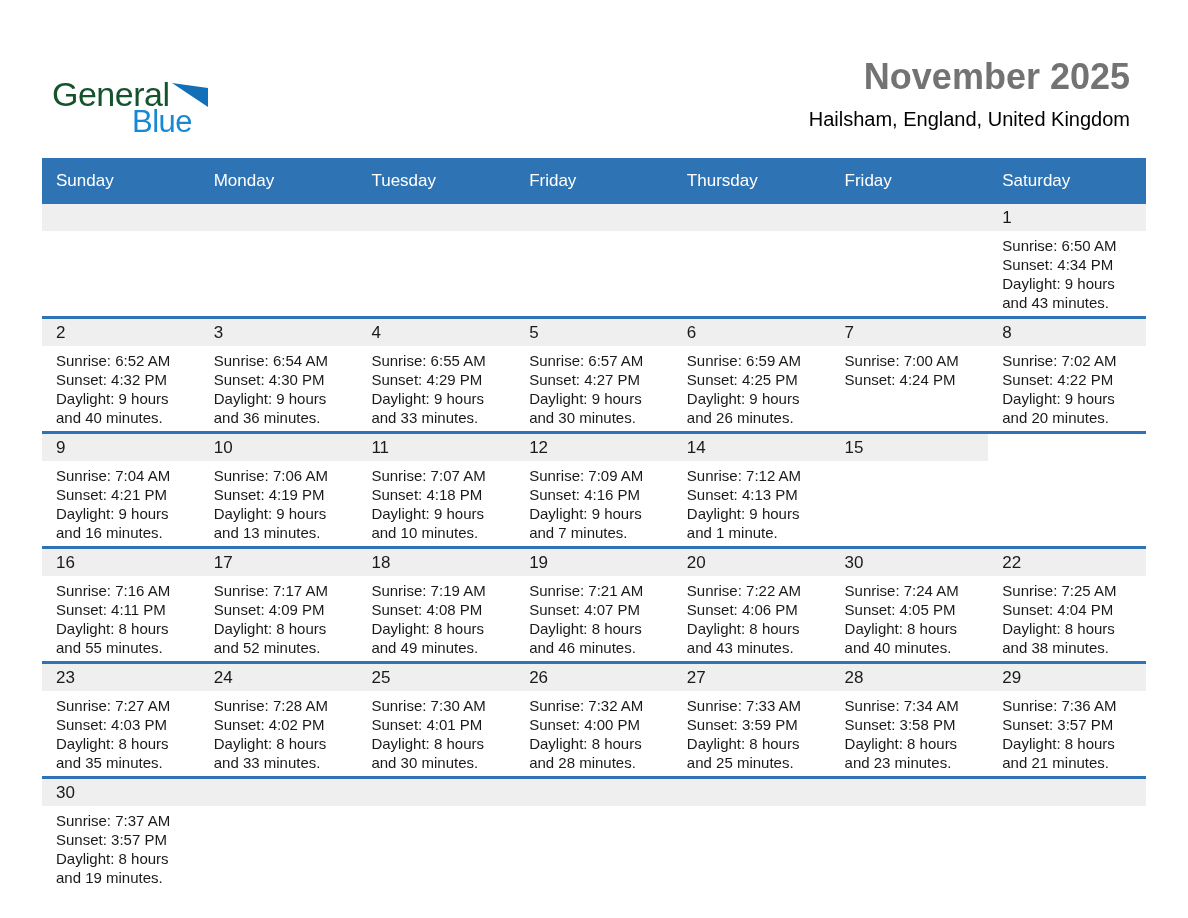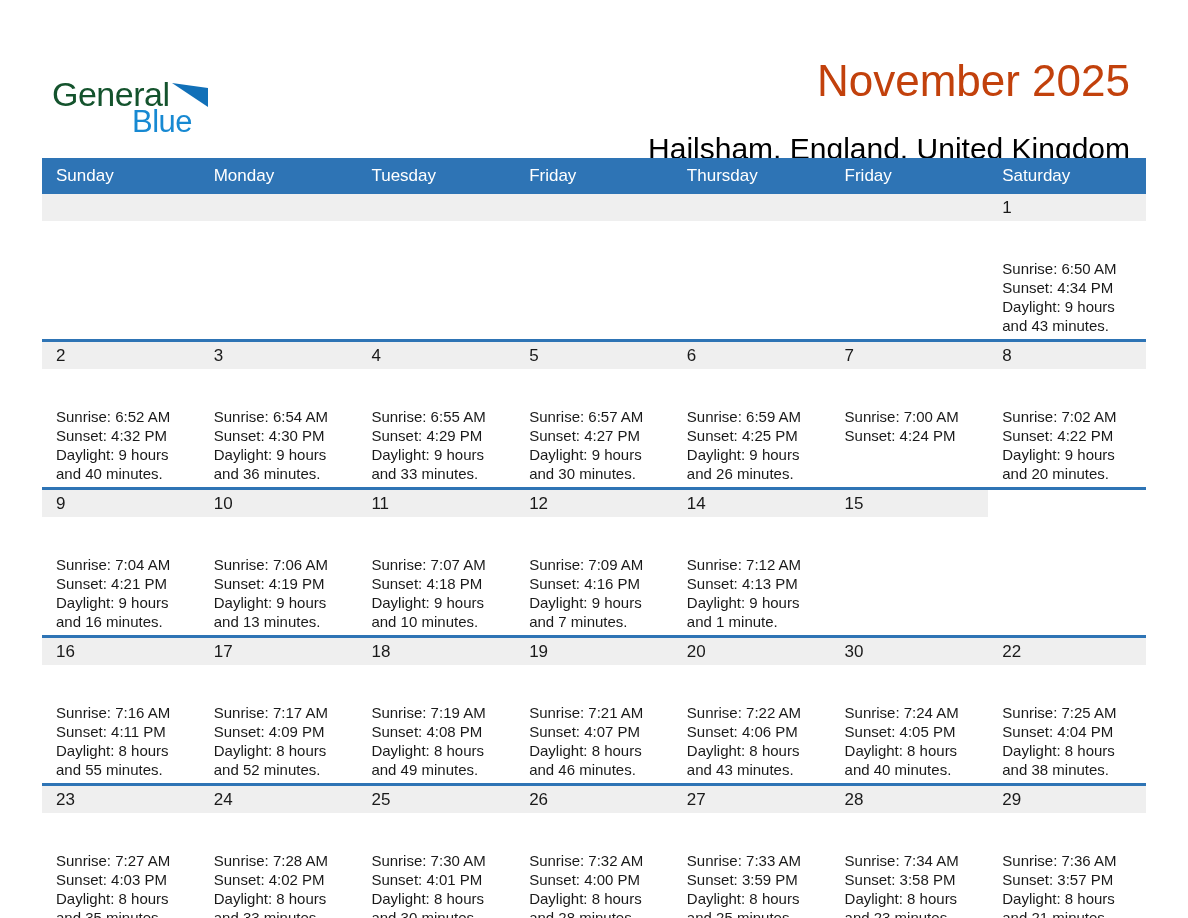--- a/index.html
+++ b/index.html
@@ -15,37 +15,37 @@
   body{
     width:1188px;height:918px;position:relative;
     font-family:"Liberation Sans",sans-serif;color:var(--text);
     overflow:hidden;
   }
   .logo{position:absolute;left:52px;top:76px;}
   .logo-row1{display:flex;align-items:flex-start;font-size:34px;letter-spacing:-0.5px;color:#14532d;line-height:1.1;}
   .logo-triangle{margin:7px 0 0 3px;display:block;}
   .logo-blue{font-size:31px;color:var(--logo-blue);margin:-9px 0 15px 80px;letter-spacing:-0.5px;}
   .titles{position:absolute;right:58px;top:56px;text-align:right;}
-  .month-title{font-size:44px;font-weight:400;color:#c2410c;}
-  .location{font-size:30px;font-weight:400;color:#000;margin-top:26px;}
+  .month-title{font-size:36px;font-weight:700;color:#737373;}
+  .location{font-size:20px;font-weight:400;color:#000;margin-top:10px;}
   .calendar{position:absolute;left:42px;top:158px;width:1104px;}
   .weekday-row{
     display:grid;grid-template-columns:repeat(7,1fr);
-    background:var(--header-bg);height:36px;align-items:center;
+    background:var(--header-bg);height:46px;align-items:center;
     color:#fff;font-size:17px;
   }
   .wd{padding-left:14px;white-space:nowrap;overflow:hidden;}
   .week{display:grid;grid-template-columns:repeat(7,1fr);min-height:106px;background:#fff;}
   .week + .week{border-top:3px solid var(--separator);}
   .cell{overflow:hidden;}
   .daynum{
     background:var(--band);height:27px;line-height:27px;
     padding-left:14px;font-size:17px;color:var(--text);
   }
-  .cell-body{padding:5px 6px 4px 14px;font-size:15px;line-height:19px;color:var(--text);margin-top:33px;}
+  .cell-body{padding:5px 6px 4px 14px;font-size:15px;line-height:19px;color:var(--text);}
 </style>
 </head>
 <body>
 
 <div class="logo">
   <div class="logo-row1">
     <span>General</span>
     <svg class="logo-triangle" width="36" height="24" viewBox="0 0 36 24">
       <polygon points="0,0 36,5 36,24" fill="#1170B8"></polygon>
     </svg>

